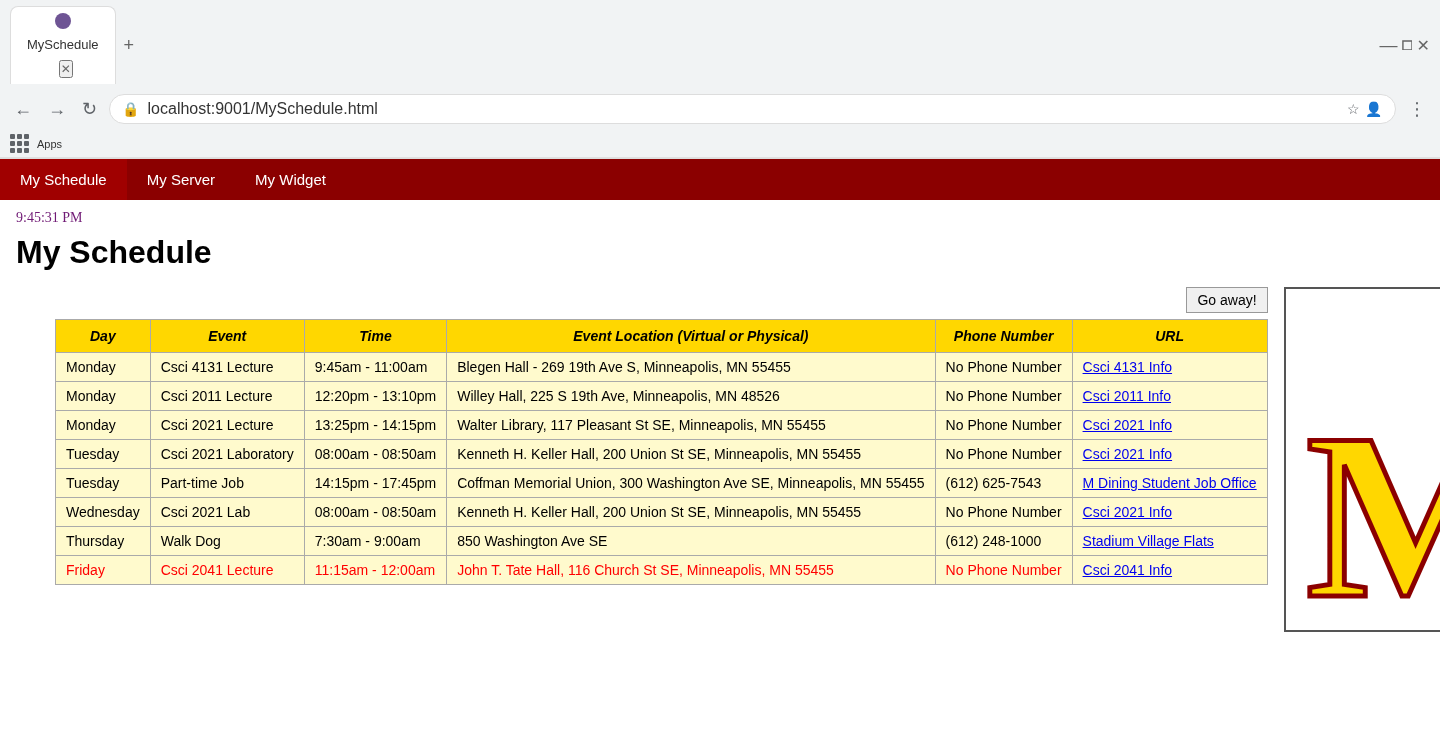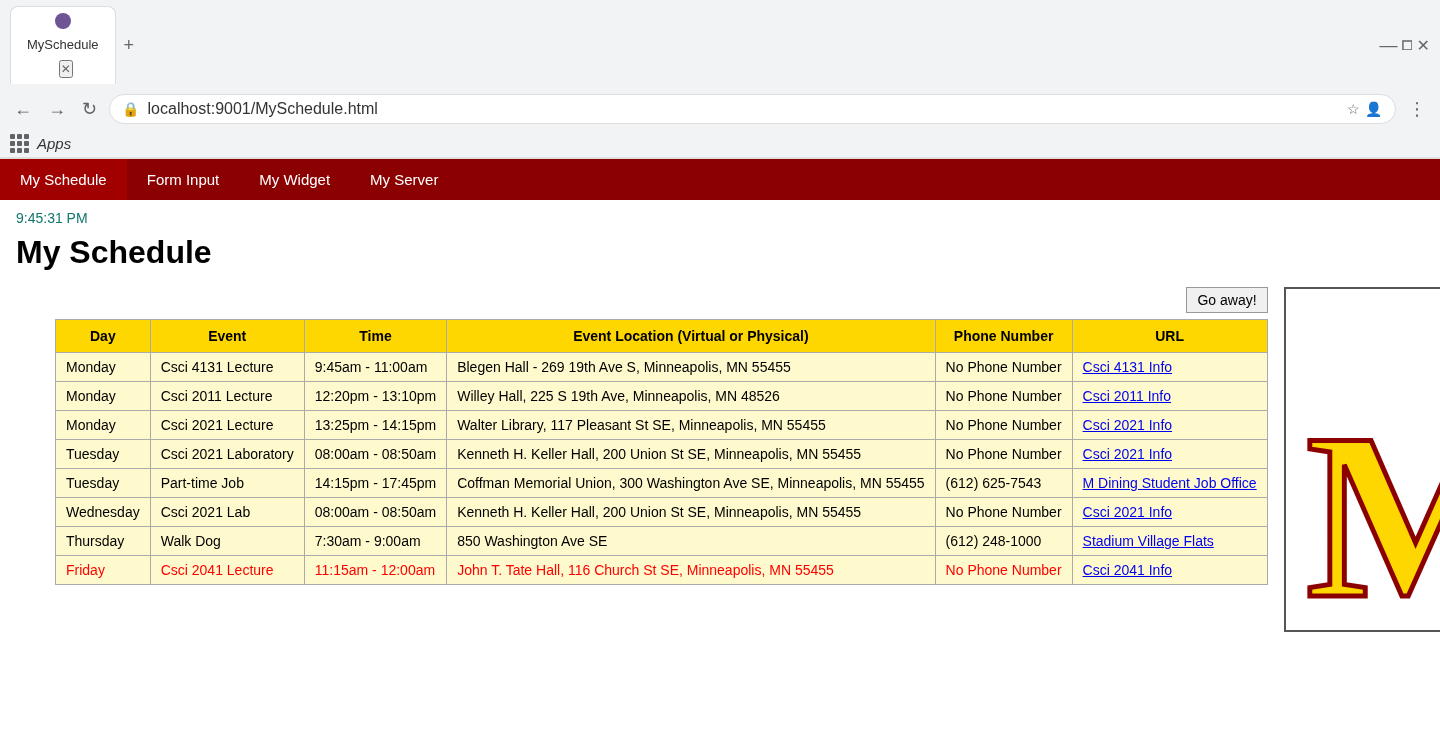--- a/index.html
+++ b/index.html
@@ -18,45 +18,46 @@
     .address-bar-row { display: flex; align-items: center; padding: 4px 10px 6px; gap: 8px; background: #f1f3f4; }
     .nav-btn { background: none; border: none; cursor: pointer; color: #5f6368; font-size: 18px; padding: 4px; border-radius: 50%; }
     .address-bar { flex: 1; display: flex; align-items: center; background: #fff; border: 1px solid #ddd; border-radius: 20px; padding: 5px 12px; gap: 8px; }
     .address-text { flex: 1; font-size: 16px; color: #333; }
     .address-icons { display: flex; gap: 6px; align-items: center; color: #5f6368; }
     .menu-btn { background: none; border: none; cursor: pointer; color: #5f6368; font-size: 18px; padding: 4px; }
 
     .apps-bar { display: flex; align-items: center; padding: 4px 10px; gap: 8px; border-bottom: 1px solid #e0e0e0; }
     .apps-grid-icon { display: grid; grid-template-columns: repeat(3, 5px); gap: 2px; }
     .apps-dot { width: 5px; height: 5px; background: #5f6368; border-radius: 1px; }
-    .apps-label { font-size: 15px; color: #333; font-style: italic; }
+    .apps-label { font-size: 11px; color: #333; }
 
     
     .nav-tabs { display: flex; background: #8b0000; }
     .nav-tab { padding: 12px 20px; color: #fff; font-size: 15px; cursor: pointer; text-decoration: none; }
     .nav-tab.active { background: #a00000; }
 
     
     .page-content { padding: 10px 16px; }
-    .timestamp { font-size: 14px; color: #0f766e; margin-bottom: 8px; }
+    .timestamp { font-size: 14px; color: #701a75; margin-bottom: 8px; font-family: Liberation Serif, serif; }
     .page-title { font-size: 32px; font-weight: bold; color: #000; margin-bottom: 16px; }
 
     
     .main-layout { display: flex; gap: 16px; align-items: flex-start; padding-left: 39px; }
     .table-section { flex: 0 0 auto; }
 
     
     .schedule-table { border-collapse: collapse; background: #fff; }
     .schedule-table th {
       background: #ffd700;
       color: #000;
       padding: 8px 10px;
       border: 1px solid #aaa;
       font-weight: bold;
       text-align: center;
+      font-style: italic;
     }
     .schedule-table td {
       padding: 6px 10px;
       border: 1px solid #aaa;
       background: #fffacd;
       vertical-align: top;
     }
     .schedule-table tr.friday-row td {
       color: #ff0000;
     }
@@ -141,27 +142,24 @@
     </div>
     <span class="apps-label">Apps</span>
   </div>
 </div>
 
 <div class="nav-tabs">
   <a class="nav-tab active" href="#">
     <span>My Schedule</span>
   </a>
   <a class="nav-tab" href="#">
-    <span>Form Input</span>
+    <span>My Server</span>
   </a>
   <a class="nav-tab" href="#">
     <span>My Widget</span>
-  </a>
-  <a class="nav-tab" href="#">
-    <span>My Server</span>
   </a>
 </div>
 
 <div class="page-content">
   <div class="timestamp">9:45:31 PM</div>
   <h1 class="page-title">My Schedule</h1>
 
   <div class="main-layout">
     <div class="table-section">
 

